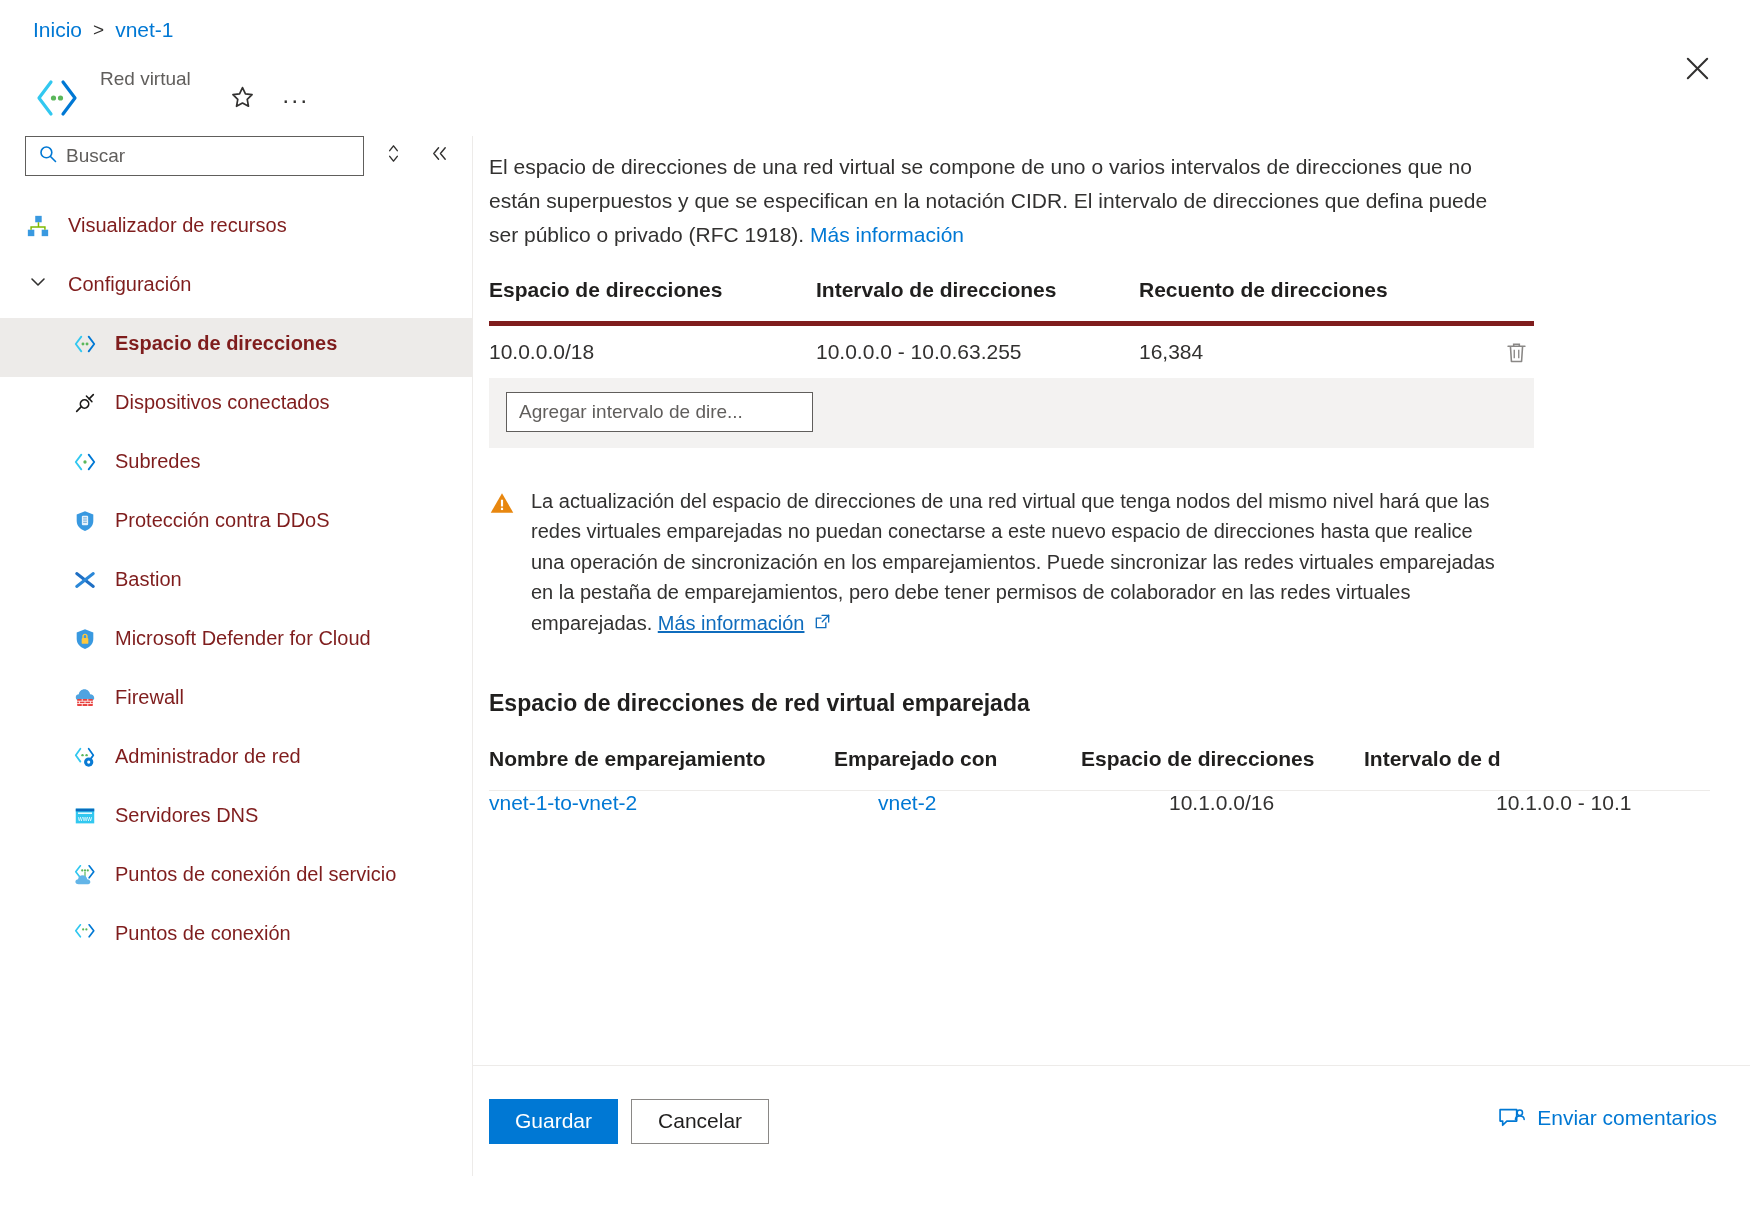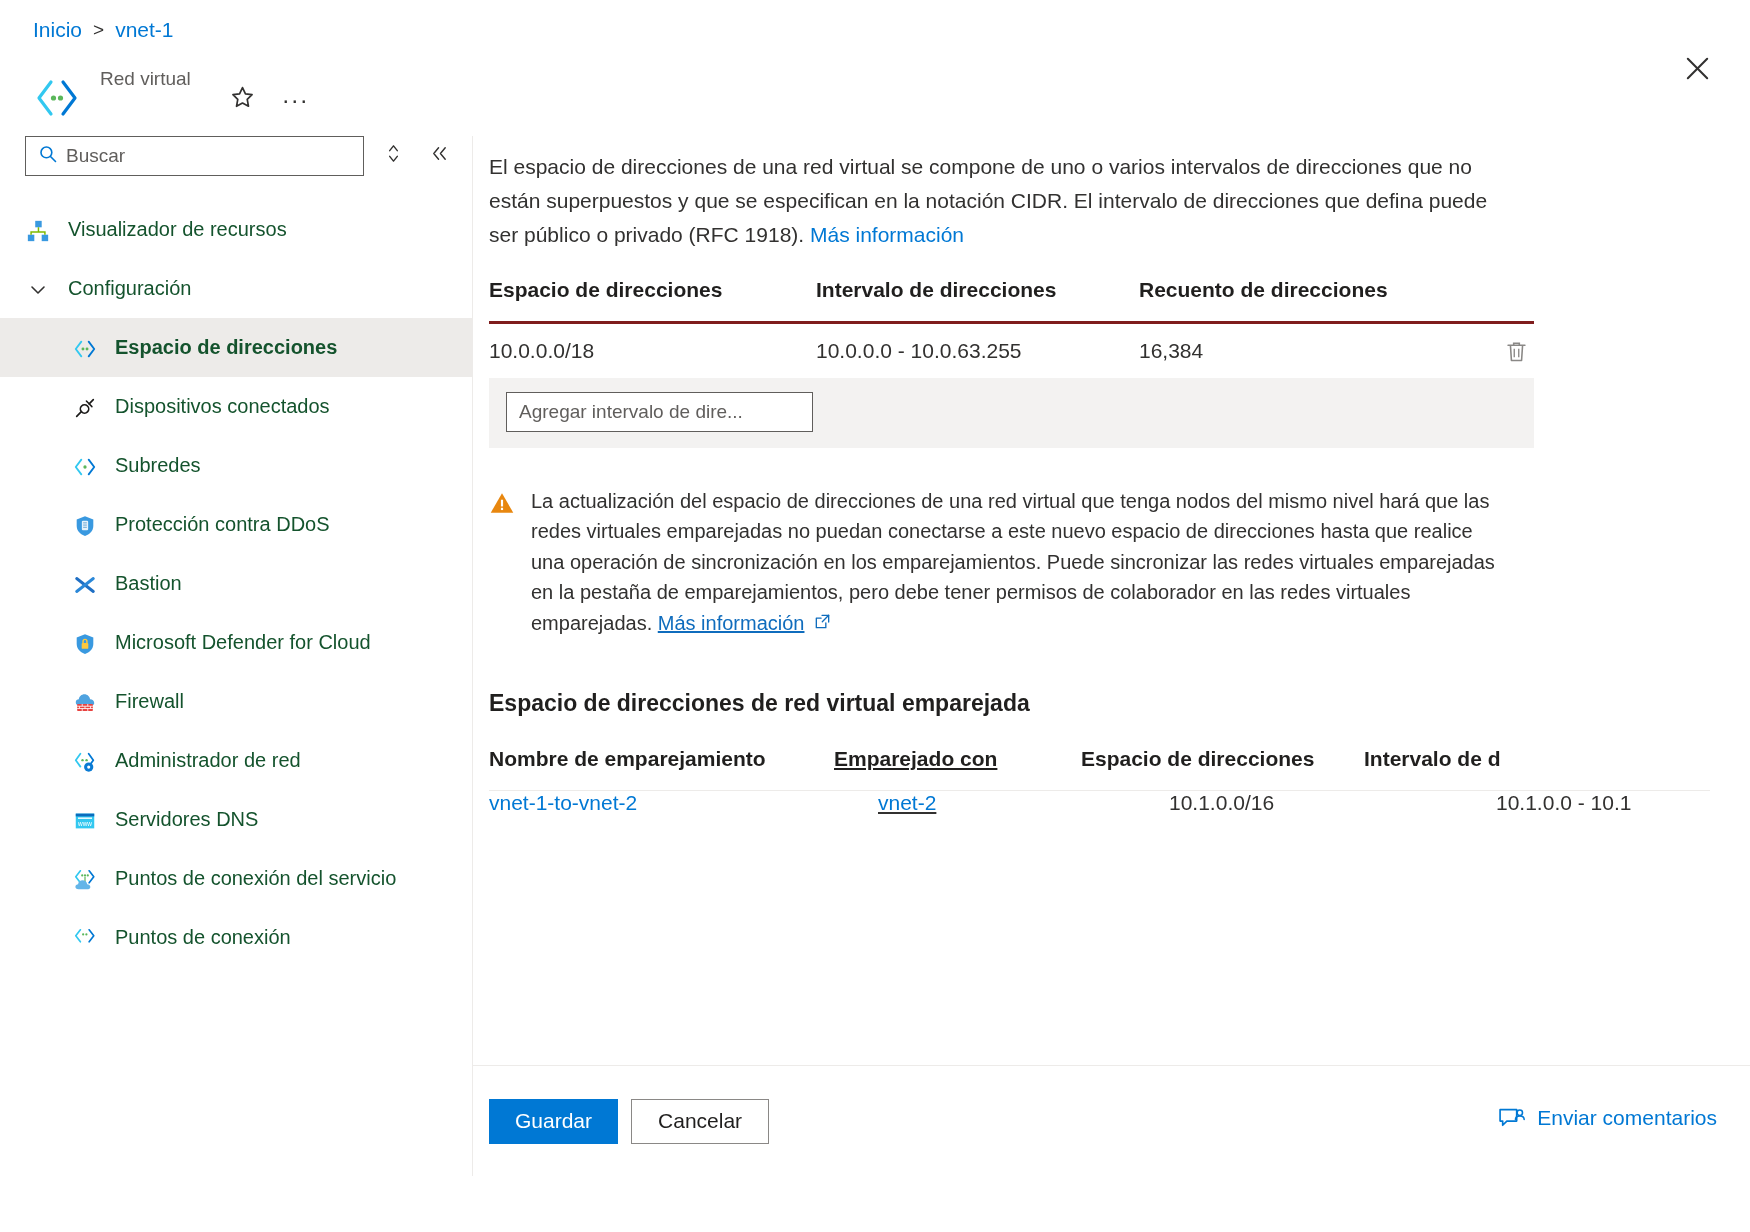--- a/index.html
+++ b/index.html
@@ -78,25 +78,25 @@
   }
   .search-input::placeholder { color: #605e5c; }
   .side-icon-btn {
     background: none; border: none; cursor: pointer;
     color: #323130; font-size: 19px;
     padding: 6px; margin-left: 14px;
   }
 
   .nav-list { margin-top: 24px; }
   .nav-item {
-    display: flex; align-items: center;
+    display: flex; align-items: flex-start;
     min-height: 59px;
     padding: 11px 14px 11px 25px;
     cursor: pointer;
-    font-size: 20px; color: #14532d;
+    font-size: 20px; color: #7f1d1d;
   }
   .nav-item.level0 { padding-left: 25px; }
   .nav-item.level1 { padding-left: 72px; }
   .nav-item.selected { background: #edebe9; font-weight: 600; }
   .nav-ico {
     width: 26px; height: 26px; flex: 0 0 26px;
     margin-right: 17px; margin-top: 2px;
     display: flex; align-items: center; justify-content: center;
   }
   .nav-label { line-height: 1.42; max-width: 300px; }
@@ -126,21 +126,21 @@
   .addr-head {
     display: flex; font-size: 21px; font-weight: 600; color: #201f1e;
     padding: 0 0 19px 0;
   }
   .c1 { width: 327px; flex: 0 0 327px; }
   .c2 { width: 323px; flex: 0 0 323px; }
   .c3 { width: 300px; flex: 0 0 300px; }
   .c4 { flex: 1 1 auto; text-align: right; }
   .addr-row {
     display: flex; align-items: center;
-    border-top: 3px solid #7f1d1d;
+    border-top: 5px solid #7f1d1d;
     font-size: 21px; color: #323130;
     height: 57px;
   }
   .trash-btn {
     background: none; border: none; cursor: pointer;
     padding: 4px; display: flex; align-items: center; justify-content: flex-end;
   }
   .add-row {
     background: #f3f2f1;
     padding: 14px 0 16px 17px;
@@ -165,21 +165,21 @@
   .section-title {
     font-size: 23px; font-weight: 600; color: #201f1e;
     margin-top: 50px; margin-bottom: 30px;
   }
 
   .peer-head {
     display: flex; font-size: 21px; font-weight: 600; color: #201f1e;
     padding-bottom: 19px;
   }
   .p1 { width: 345px; flex: 0 0 345px; }
-  .p2 { width: 247px; flex: 0 0 247px; text-decoration: underline; }
+  .p2 { width: 247px; flex: 0 0 247px; }
   .p3 { width: 283px; flex: 0 0 283px; }
   .p4 { flex: 0 0 260px; }
   .peer-row {
     display: flex; align-items: flex-start;
     border-top: 1px solid #edebe9;
     font-size: 21px; color: #323130;
     height: 58px;
     gap: 44px;
   }
   .peer-link { color: #0078d4; cursor: pointer; }

